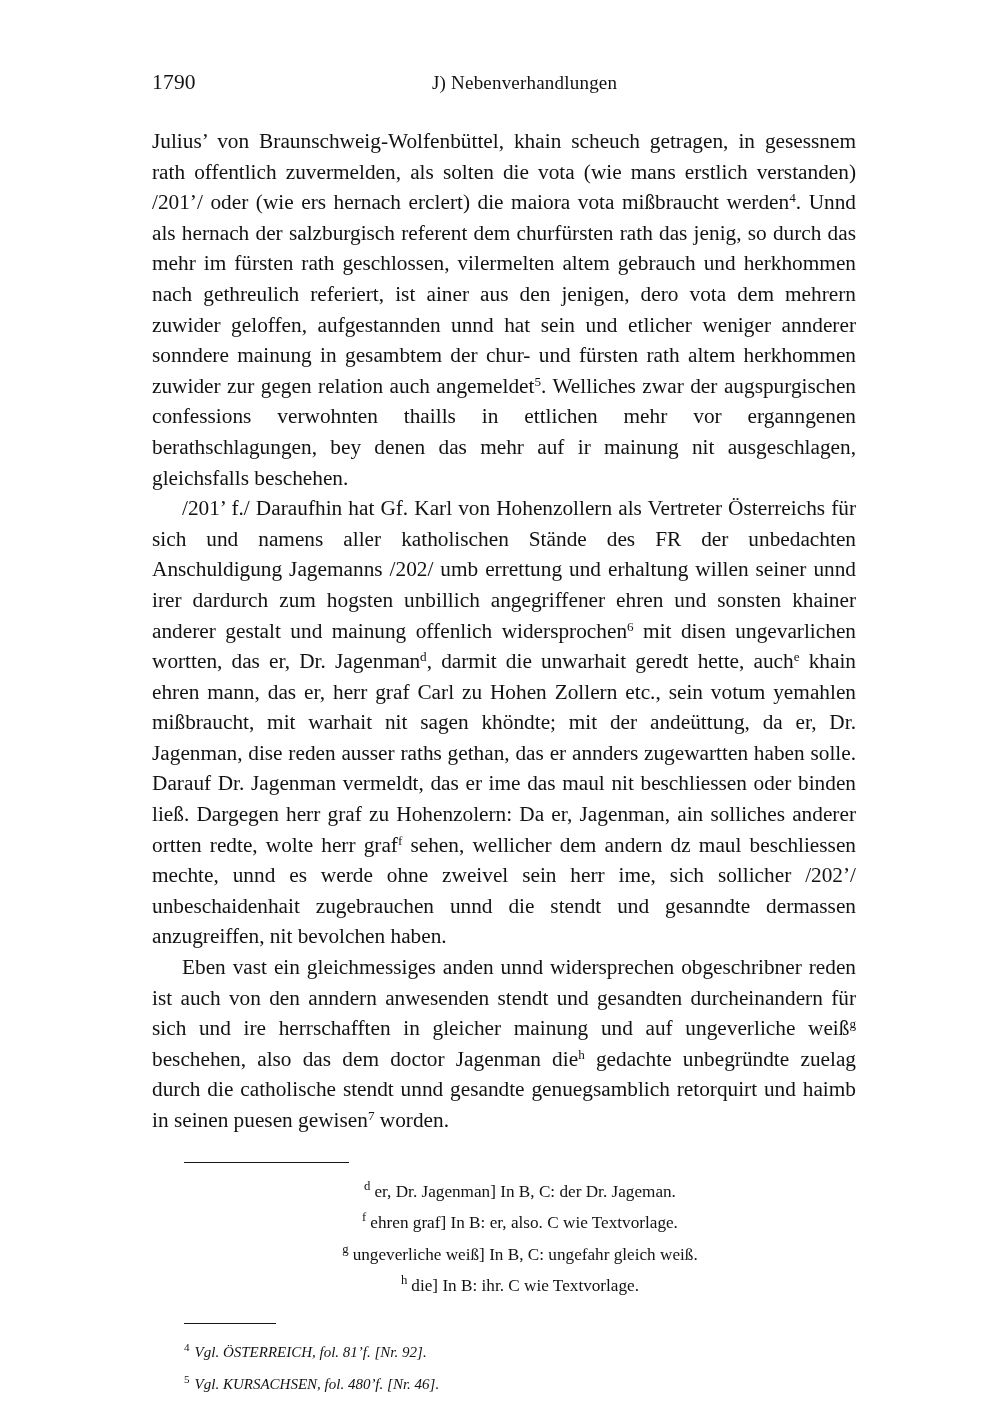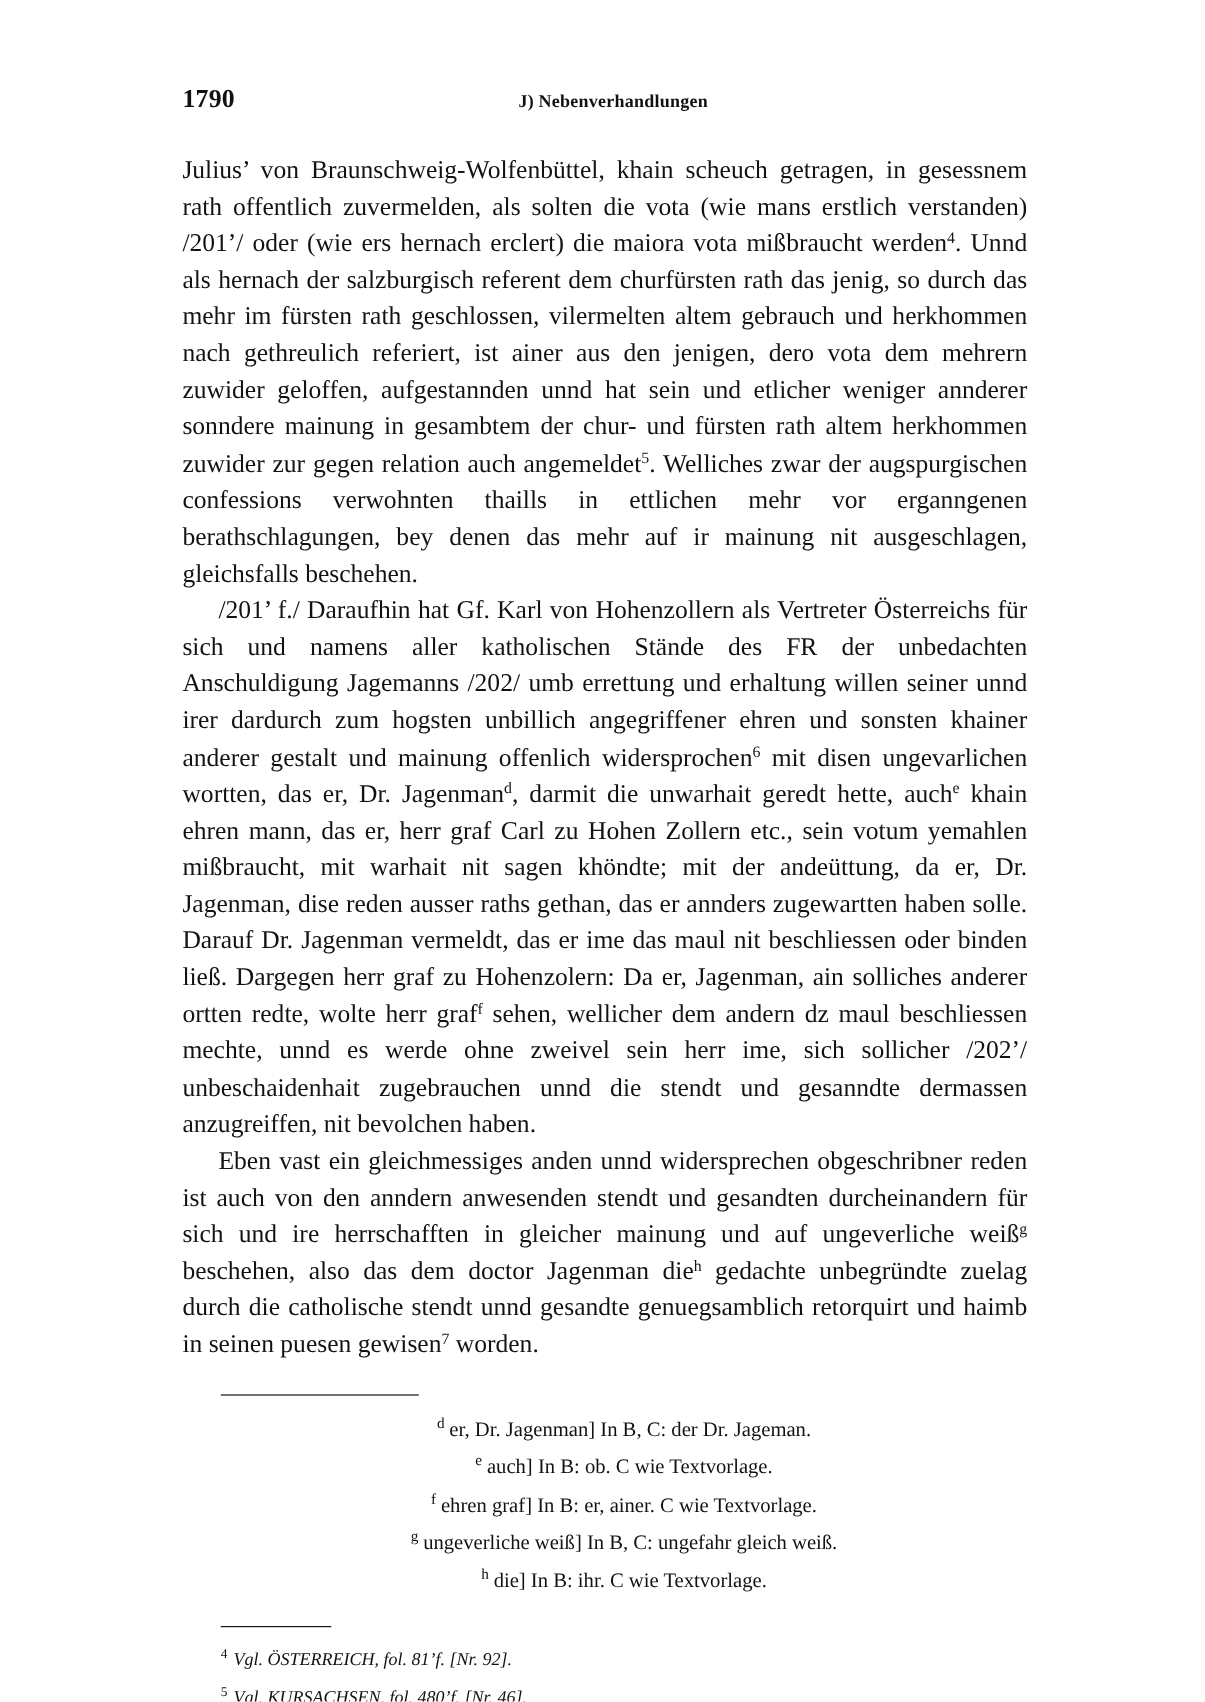--- a/index.html
+++ b/index.html
@@ -31,31 +31,30 @@
   }
 
   
   .runhead {
     display: flex;
     align-items: baseline;
     font-size: 21.5px;
     letter-spacing: 0.2px;
     margin-bottom: 30px;
     height: 26px;
-    font-weight: bold;
   }
   .runhead .folio {
     width: 150px;
     text-align: left;
   }
   .runhead .title {
     flex: 1;
     text-align: left;
     padding-left: 130px;
-    font-size: 15px;
+    font-size: 19px;
   }
 
   
   .body-par {
     font-size: 21.3px;
     line-height: 30.6px;
     text-align: justify;
     text-justify: inter-word;
     margin: 0;
     hyphens: none;
@@ -128,23 +127,22 @@
 
     <p class="body-par indent"><span class="ital">/201’ f./ Daraufhin hat Gf. Karl von Hohenzollern als Vertreter Österreichs für sich und namens aller katholischen Stände des FR der unbedachten Anschuldigung Jagemanns</span><span> /202/ umb errettung und erhaltung willen seiner unnd irer dardurch zum hogsten unbillich angegriffener ehren und sonsten khainer anderer gestalt und mainung offenlich widersprochen</span><sup>6</sup><span> mit disen ungevarlichen wortten, das er, Dr. Jagenman</span><sup>d</sup><span>, darmit die unwarhait geredt hette, auch</span><sup>e</sup><span> khain ehren mann, das er, herr graf Carl zu Hohen Zollern etc., sein votum yemahlen mißbraucht, mit warhait nit sagen khöndte; mit der andeüttung, da er, Dr. Jagenman, dise reden ausser raths gethan, das er annders zugewartten haben solle. Darauf Dr. Jagenman vermeldt, das er ime das maul nit beschliessen oder binden ließ. Dargegen herr graf zu Hohenzolern: Da er, Jagenman, ain solliches anderer ortten redte, wolte herr graf</span><sup>f</sup><span> sehen, wellicher dem andern dz maul beschliessen mechte, unnd es werde ohne zweivel sein herr ime, sich sollicher /202’/ unbeschaidenhait zugebrauchen unnd die stendt und gesanndte dermassen anzugreiffen, nit bevolchen haben.</span></p>
 
     <p class="body-par indent"><span>Eben vast ein gleichmessiges anden unnd widersprechen obgeschribner reden ist auch von den anndern anwesenden stendt und gesandten durcheinandern für sich und ire herrschafften in gleicher mainung und auf ungeverliche weiß</span><sup>g</sup><span> beschehen, also das dem doctor Jagenman die</span><sup>h</sup><span> gedachte unbegründte zuelag durch die catholische stendt unnd gesandte genuegsamblich retorquirt und haimb in seinen puesen gewisen</span><sup>7</sup><span> worden.</span></p>
 
     <div class="app-block">
       <div class="rule"></div>
 
       <p class="app-line"><span class="marker">d</span><span>er, Dr. Jagenman</span><span class="ital">]</span><span class="ital"> In B, C:</span><span> der Dr. Jageman.</span><span class="ital"></span></p>
 
-      <p class="app-line"><span class="marker">e</span><span>auch</span><span class="ital">]</span><span class="ital"> In B:</span><span> ob. </span><span class="ital">C wie Textvorlage.</span></p>
 
-      <p class="app-line"><span class="marker">f</span><span>ehren graf</span><span class="ital">]</span><span class="ital"> In B:</span><span> er, ainer. </span><span class="ital">C wie Textvorlage.</span></p>
+      <p class="app-line"><span class="marker">f</span><span>ehren graf</span><span class="ital">]</span><span class="ital"> In B:</span><span> er, also. </span><span class="ital">C wie Textvorlage.</span></p>
 
       <p class="app-line"><span class="marker">g</span><span>ungeverliche weiß</span><span class="ital">]</span><span class="ital"> In B, C:</span><span> ungefahr gleich weiß.</span><span class="ital"></span></p>
 
       <p class="app-line"><span class="marker">h</span><span>die</span><span class="ital">]</span><span class="ital"> In B:</span><span> ihr. </span><span class="ital">C wie Textvorlage.</span></p>
     </div>
 
     <div class="fn-block">
       <div class="rule" style="width:92px;"></div>
 
       <p class="fn-line"><span class="marker">4</span><span>Vgl. ÖSTERREICH, fol. 81’f. [Nr. 92].</span></p>

